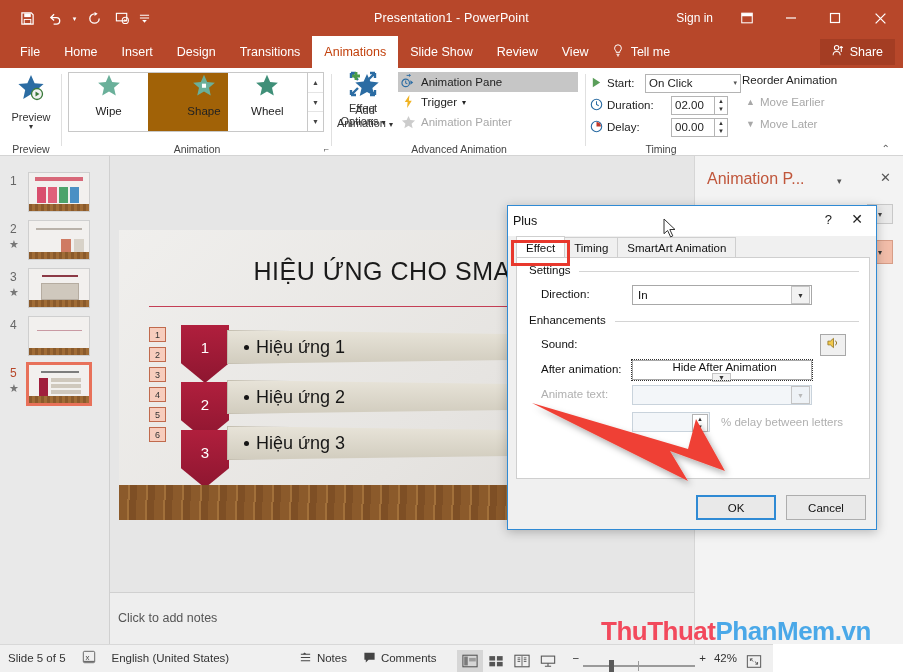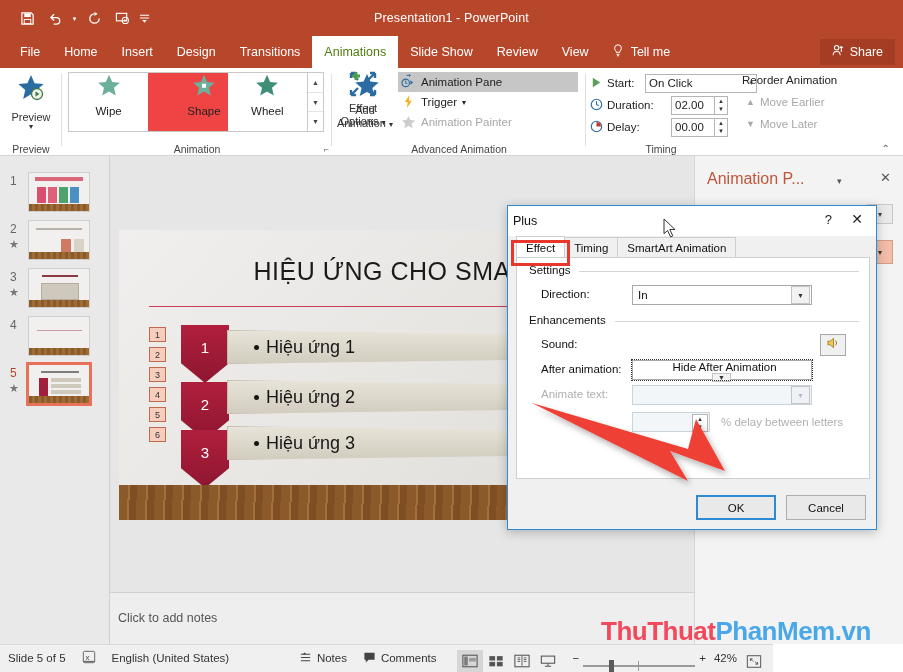--- a/index.html
+++ b/index.html
@@ -38,21 +38,21 @@
   
   .tabbar {
     position: absolute; left: 0; top: 36px; width: 903px; height: 32px;
     background: #b7472a;
   }
   .tabs { position: absolute; left: 8px; top: 0; height: 32px; display: flex; align-items: stretch; }
   .tab {
     padding: 0 12px; height: 32px; display: flex; align-items: center;
     font-size: 12.5px; color: #fff; white-space: nowrap;
   }
-  .tab.active { background: #fff; color: #4d7c0f; }
+  .tab.active { background: #fff; color: #c2410c; }
   .tab.tellme { gap: 8px; color: #fff; }
   .share {
     position: absolute; right: 8px; top: 3px; height: 26px;
     display: flex; align-items: center; gap: 5px;
     padding: 0 12px; font-size: 12.5px; color: #fff;
     background: #a43d23;
   }
 
   
   .ribbon {
@@ -79,21 +79,21 @@
   
   .g-anim { left: 62px; width: 270px; }
   .gallery {
     position: absolute; left: 6px; top: 4px; width: 240px; height: 60px;
     border: 1px solid #c8c8c8; background: #fff; display: flex;
   }
   .gitem {
     width: 80px; height: 58px; display: flex; flex-direction: column;
     align-items: center; gap: 2px;
   }
-  .gitem.sel { background: #ef4444; padding-left: 32px; }
+  .gitem.sel { background: #a16207; padding-left: 32px; }
   .gitem .gl { font-size: 11.5px; color: #222; }
   .gscroll {
     position: absolute; left: 246px; top: 4px; width: 16px; height: 60px;
     border: 1px solid #c8c8c8; border-left: none; background: #fff;
     display: flex; flex-direction: column;
   }
   .gscroll div {
     flex: 1; display: flex; align-items: center; justify-content: center;
     font-size: 7px; color: #444; border-bottom: 1px solid #e4e4e4;
   }
@@ -193,21 +193,21 @@
   .chev {
     position: absolute; width: 48px; height: 58px; background: linear-gradient(180deg,#b01f3d,#8e1630);
     clip-path: polygon(0 0, 100% 0, 100% 66%, 50% 100%, 0 66%);
     color: #fff; font-size: 15px; display: flex; align-items: center; justify-content: center;
     padding-bottom: 14px;
   }
   .banner {
     position: absolute; height: 34px;
     background: linear-gradient(180deg,#e7e3d8,#d2cdbf);
     border: 1px solid #c3bdae;
-    display: flex; align-items: center; padding-left: 26px;
+    display: flex; align-items: center; padding-left: 16px;
     font-size: 18px; color: #161616;
   }
   .banner .dot { width: 5px; height: 5px; border-radius: 50%; background: #161616; margin-right: 7px; }
 
   
   .notespane {
     position: absolute; left: 110px; top: 592px; width: 683px; height: 52px;
     background: #eeeeee; border-top: 1px solid #d0d0d0;
   }
   .notes-text { position: absolute; left: 8px; top: 18px; font-size: 12.5px; color: #555; }
@@ -370,20 +370,44 @@
           </svg>
       </div>
       <div class="qat-btn" style="width:14px;">
         <svg width="11" height="11" viewBox="0 0 12 12">
             <path d="M1 2.5h10M1 5.5h10" stroke="#fff" stroke-width="1.2"></path>
             <path d="M3.5 7.5L6 10.5 8.5 7.5z" fill="#fff"></path>
           </svg>
       </div>
     </div>
     <div class="title-text">Presentation1  -  PowerPoint</div>
+    <div class="winctl">
+      <div class="signin">Sign in</div>
+      <div class="wbtn">
+        <svg width="14" height="14" viewBox="0 0 16 16">
+            <rect x="2" y="2.5" width="12" height="11" fill="none" stroke="#fff" stroke-width="1.2"></rect>
+            <rect x="2" y="2.5" width="12" height="3.5" fill="#fff"></rect>
+          </svg>
+      </div>
+      <div class="wbtn">
+        <svg width="12" height="12" viewBox="0 0 12 12">
+            <path d="M1 6h10" stroke="#fff" stroke-width="1.2"></path>
+          </svg>
+      </div>
+      <div class="wbtn">
+        <svg width="12" height="12" viewBox="0 0 12 12">
+            <rect x="1.5" y="1.5" width="9" height="9" fill="none" stroke="#fff" stroke-width="1.2"></rect>
+          </svg>
+      </div>
+      <div class="wbtn close">
+        <svg width="13" height="13" viewBox="0 0 12 12">
+            <path d="M1.5 1.5l9 9M10.5 1.5l-9 9" stroke="#fff" stroke-width="1.2"></path>
+          </svg>
+      </div>
+    </div>
   </div>
 
   <div class="tabbar">
     <div class="tabs">
       <div class="tab">File</div>
       <div class="tab">Home</div>
       <div class="tab">Insert</div>
       <div class="tab">Design</div>
       <div class="tab">Transitions</div>
       <div class="tab active">Animations</div>
@@ -524,21 +548,21 @@
     <div class="rsep" style="left:585px;"></div>
 
     <div class="rgroup g-time">
       <div class="trow" style="left:4px; top:5px;">
         <span>
           <svg width="13" height="13" viewBox="0 0 14 14">
               <path d="M3 2l8 5-8 5z" fill="#5a9e5a"></path>
             </svg>
         </span>
         <span class="tlabel" style="width:34px;">Start:</span>
-        <span class="tfield" style="width:112px;justify-content:space-between;">
+        <span class="tfield" style="width:96px;justify-content:space-between;">
           <span>On Click</span>
           <span style="font-size:7px;color:#555;">▾</span>
         </span>
       </div>
       <div class="trow" style="left:4px; top:27px;">
         <span>
           <svg width="13" height="13" viewBox="0 0 14 14">
               <circle cx="7" cy="7" r="5.6" fill="none" stroke="#2b6ca3" stroke-width="1.2"></circle>
               <path d="M7 3.5V7l2.4 1.4" stroke="#2b6ca3" stroke-width="1.1" fill="none"></path>
             </svg>

